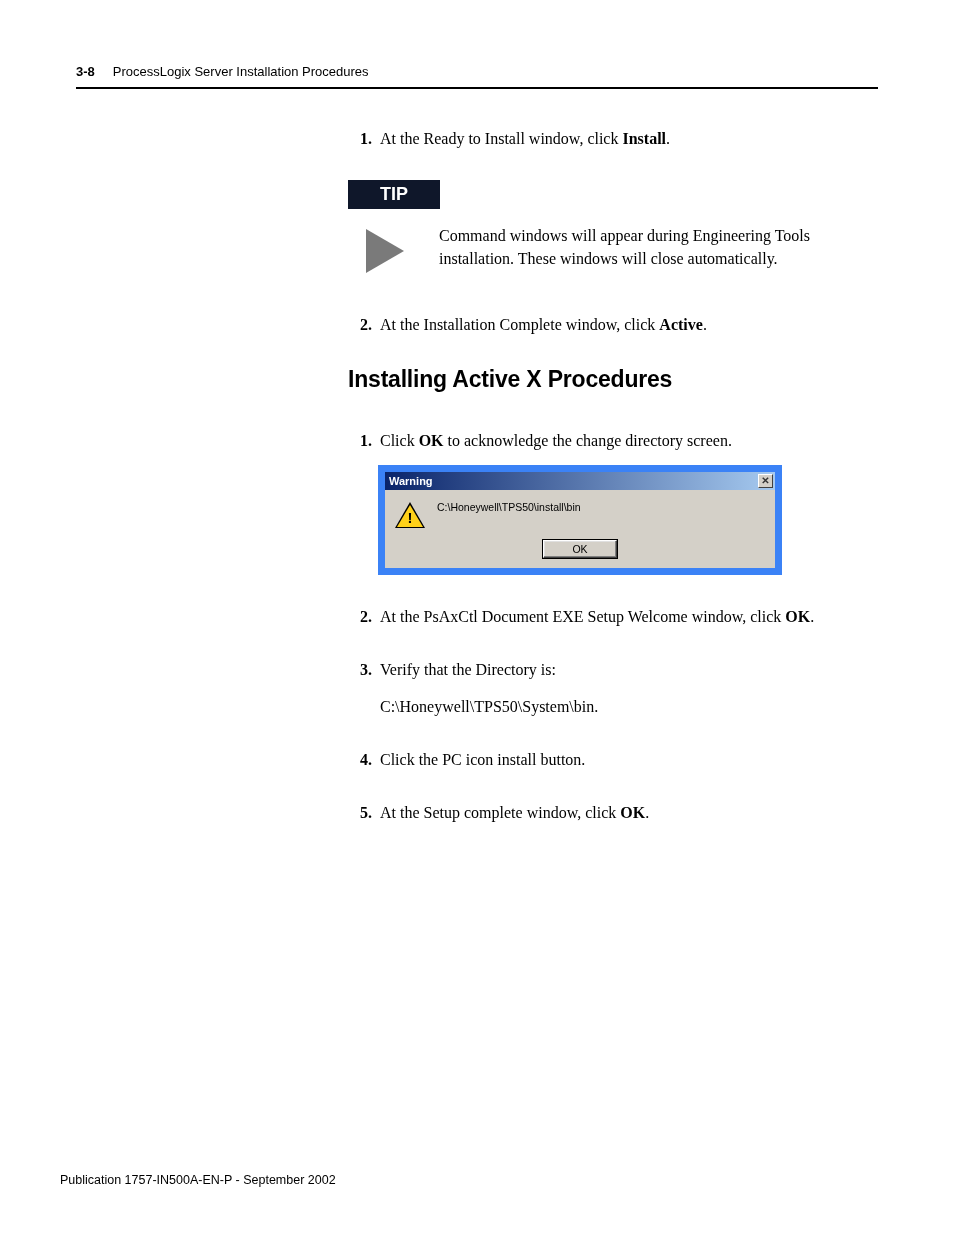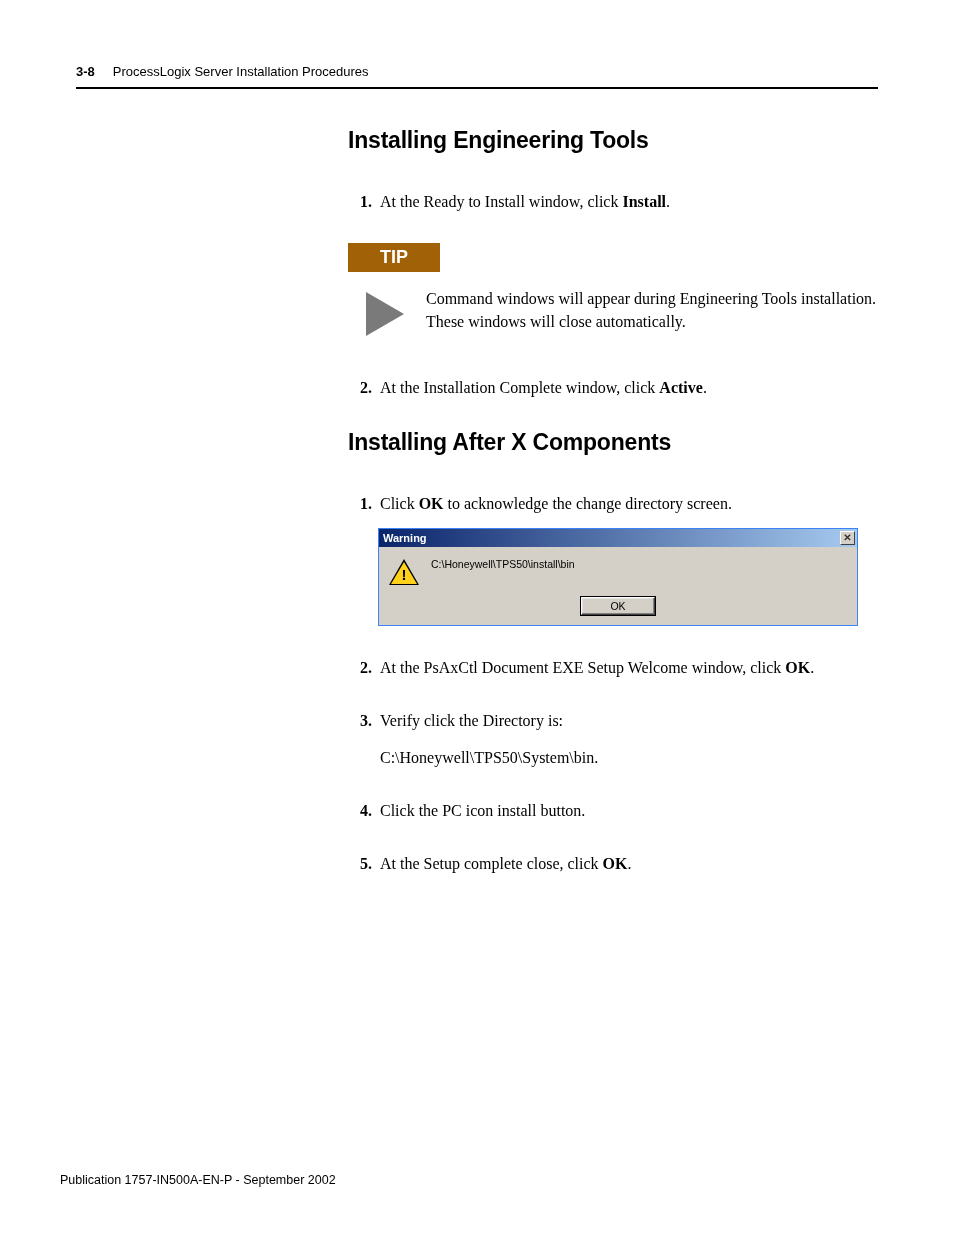--- a/index.html
+++ b/index.html
@@ -41,42 +41,42 @@
     font-size: 16px;
     line-height: 1.45;
   }
   .step-list li { display: flex; margin-bottom: 30px; }
   .step-num { font-weight: bold; width: 24px; flex-shrink: 0; text-align: right; margin-right: 8px; }
   .step-text { flex: 1; }
   .step-text b { font-weight: bold; }
   .sub { margin-bottom: 14px; }
   .tip-box { margin: 8px 0 40px 0; }
   .tip-black {
-    background: #a16207;
+    background: #0f172a;
     color: #fff;
     font-family: Arial, Helvetica, sans-serif;
     font-weight: bold;
     font-size: 18px;
     text-align: center;
     width: 92px;
     padding: 4px 0;
   }
-  .tip-body { display: flex; gap: 22px; margin-top: 14px; }
+  .tip-body { display: flex; gap: 35px; margin-top: 14px; }
   .tip-tri { padding-left: 18px; padding-top: 6px; }
   .tri {
     width: 0; height: 0;
     border-top: 22px solid transparent;
     border-bottom: 22px solid transparent;
     border-left: 38px solid #7a7a7a;
   }
   .tip-text { font-size: 16px; line-height: 1.4; padding-top: 2px; }
   .dialog {
-    width: 480px;
+    width: 404px;
     margin: 8px 0 30px 30px;
-    border: 1px solid #3b82f6;
+    border: 7px solid #3b82f6;
     font-family: Tahoma, Arial, sans-serif;
     font-size: 10.5px;
   }
   .dlg-title {
     background: linear-gradient(to right, #0a246a, #a6caf0);
     color: #fff;
     height: 18px;
     display: flex;
     align-items: center;
     justify-content: space-between;
@@ -162,21 +162,20 @@
 
 <div class="page">
   <div class="header-row">
     <span class="page-num">3-8</span>
     <span class="header-title">ProcessLogix Server Installation Procedures</span>
   </div>
   <hr class="hr">
 
   <div class="content">
 
-    <h2 class="section-h">Installing Engineering Tools</h2>
 
     <ol class="step-list">
       <li>
         <span class="step-num">1.</span>
         <span class="step-text"><span>At the Ready to Install window, click </span><b>Install</b><span>.</span></span>
       </li>
     </ol>
 
     <div class="tip-box">
       <div class="tip-black">TIP</div>
@@ -188,21 +187,21 @@
       </div>
     </div>
 
     <ol class="step-list">
       <li>
         <span class="step-num">2.</span>
         <span class="step-text"><span>At the Installation Complete window, click </span><b>Active</b><span>.</span></span>
       </li>
     </ol>
 
-    <h2 class="section-h" style="margin-top:28px;">Installing After X Components</h2>
+    <h2 class="section-h" style="margin-top:28px;">Installing Active X Procedures</h2>
 
     <ol class="step-list">
       <li style="margin-bottom:12px;">
         <span class="step-num">1.</span>
         <span class="step-text"><span>Click </span><b>OK</b><span> to acknowledge the change directory screen.</span></span>
       </li>
     </ol>
 
     <div class="dialog">
       <div class="dlg-title">
@@ -225,30 +224,30 @@
     </div>
 
     <ol class="step-list">
       <li>
         <span class="step-num">2.</span>
         <span class="step-text"><span>At the PsAxCtl Document EXE Setup Welcome window, click </span><b>OK</b><span>.</span></span>
       </li>
       <li>
         <span class="step-num">3.</span>
         <span class="step-text">
-          <div class="sub">Verify click the Directory is:</div>
+          <div class="sub">Verify that the Directory is:</div>
           <div class="dir-path">C:\Honeywell\TPS50\System\bin.</div>
         </span>
       </li>
       <li>
         <span class="step-num">4.</span>
         <span class="step-text">Click the PC icon install button.</span>
       </li>
       <li>
         <span class="step-num">5.</span>
-        <span class="step-text"><span>At the Setup complete close, click </span><b>OK</b><span>.</span></span>
+        <span class="step-text"><span>At the Setup complete window, click </span><b>OK</b><span>.</span></span>
       </li>
     </ol>
 
   </div>
 
   <div class="footer">Publication 1757-IN500A-EN-P - September 2002</div>
 </div>
 
 </body></html>

